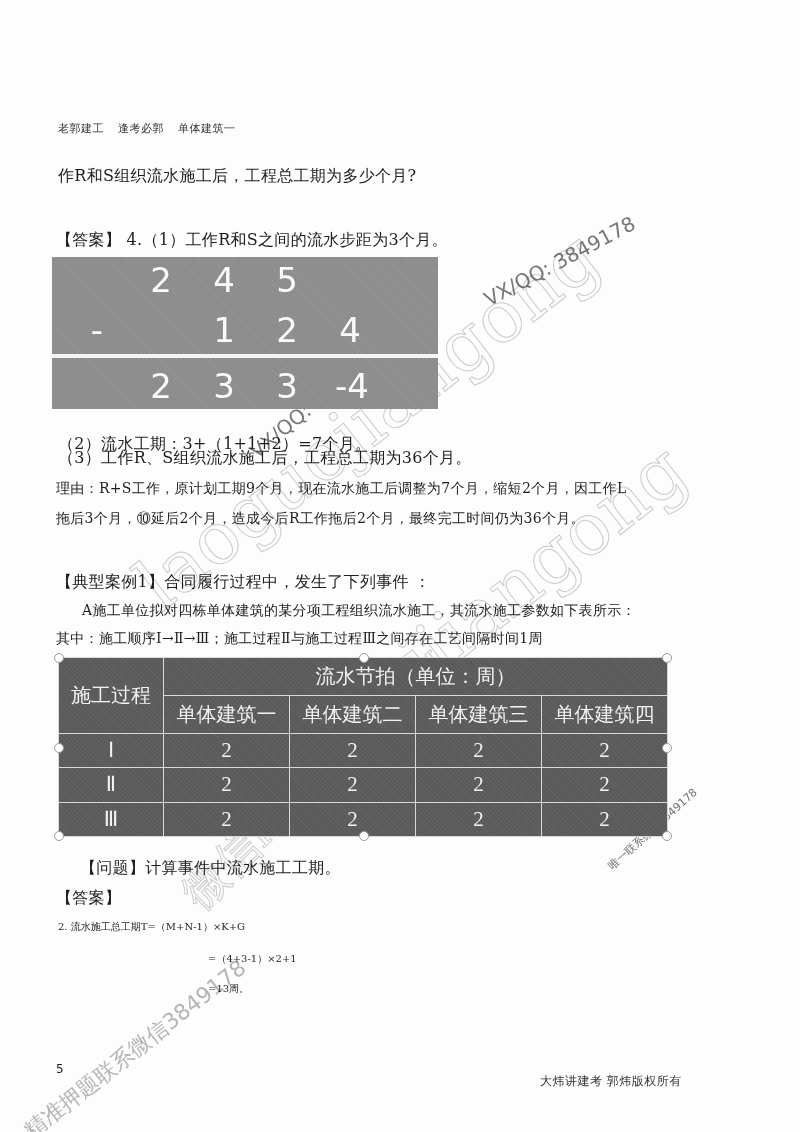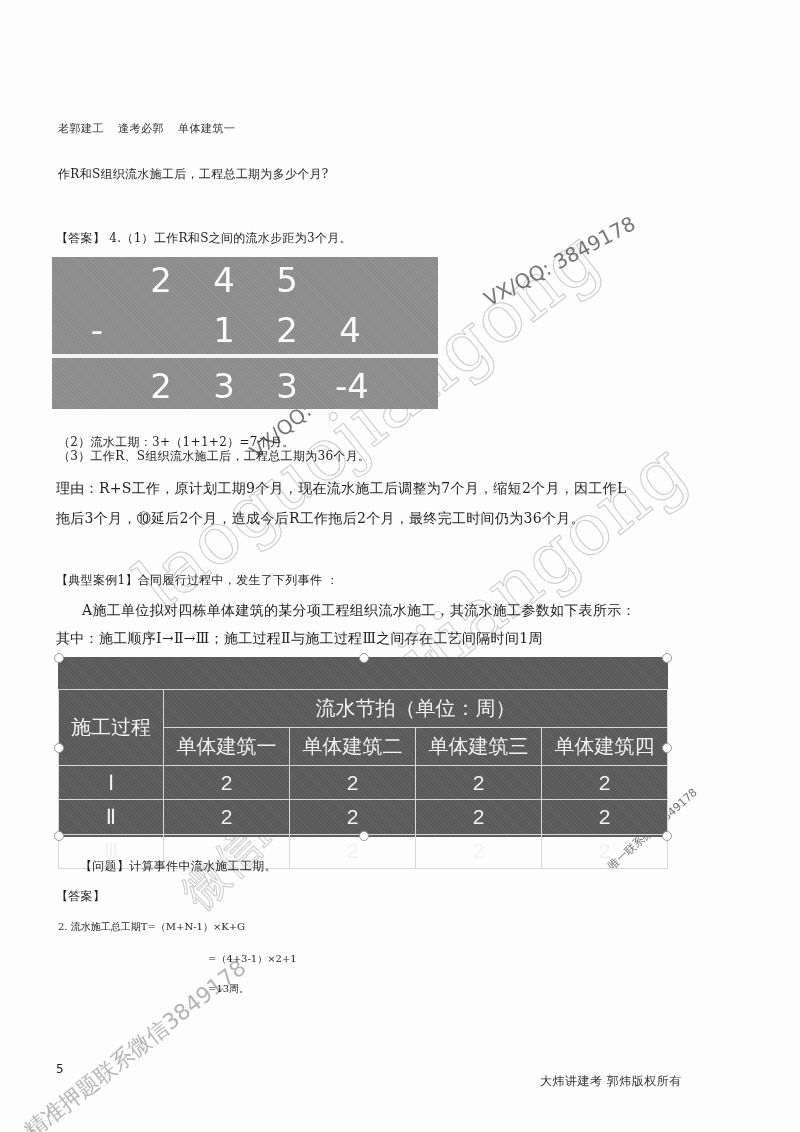--- a/index.html
+++ b/index.html
@@ -4,38 +4,38 @@
 <style>
   html, body { margin:0; padding:0; }
   body {
     width:800px; height:1132px; position:relative; overflow:hidden;
     background:#fdfdfd;
     font-family:"DejaVu Serif", "Liberation Serif", serif;
     color:#1e1e1e;
   }
   .abs { position:absolute; }
   .header-note { left:58px; top:121px; font-size:11px; color:#333; word-spacing:10px; letter-spacing:0.5px; }
-  .line { font-size:12px; white-space:nowrap; letter-spacing:0.3px; }
+  .line { font-size:16px; white-space:nowrap; letter-spacing:0.3px; }
   .calc-box {
     left:52px; width:386px; height:152px; top:257px;
     background:#8c8c8c;
     background-image:repeating-linear-gradient(45deg, rgba(255,255,255,0.06) 0 1px, transparent 1px 3px);
   }
   .calc-box .row { position:absolute; left:0; width:100%; height:46px; }
   .calc-box .num {
     position:absolute; color:#fafafa; font-family:"DejaVu Sans", sans-serif;
     font-size:34px; line-height:46px; text-align:center; width:40px;
   }
   .calc-box .rule { position:absolute; left:0; width:100%; top:97px; height:4px; background:#f4f4f4; }
   .tbl-wrap {
     left:58px; top:657px; width:610px; height:180px;
     background:#5a5a5a;
     background-image:repeating-linear-gradient(45deg, rgba(255,255,255,0.05) 0 1px, transparent 1px 3px);
   }
-  table.rhythm { border-collapse:collapse; width:100%; height:100%; color:#f2f2f2; font-family:Liberation Sans, sans-serif;margin-top:32px; }
+  table.rhythm { border-collapse:collapse; width:100%; height:100%; color:#f2f2f2; font-family:Liberation Serif, serif; }
   table.rhythm td { border:1px solid #d9d9d9; text-align:center; font-size:21px; padding:0; }
   table.rhythm td.hd { font-size:20px; }
   .handle { position:absolute; width:8px; height:8px; border-radius:50%; background:#fff; border:1px solid #999; }
   .formula { font-size:10px; white-space:nowrap; }
   .footer-right { left:540px; top:1073px; font-size:12px; color:#333; letter-spacing:0.5px;text-align:center; }
   .pageno { left:56px; top:1062px; font-size:12px; font-family:"DejaVu Sans", sans-serif; }
   .wm { position:absolute; color:rgba(120,120,120,0.35); font-family:"DejaVu Sans", sans-serif; white-space:nowrap; pointer-events:none; }
   .wm-outline { color:transparent; -webkit-text-stroke:1px rgba(140,140,140,0.45); font-family:"DejaVu Serif", serif; }
 </style>
 </head>

